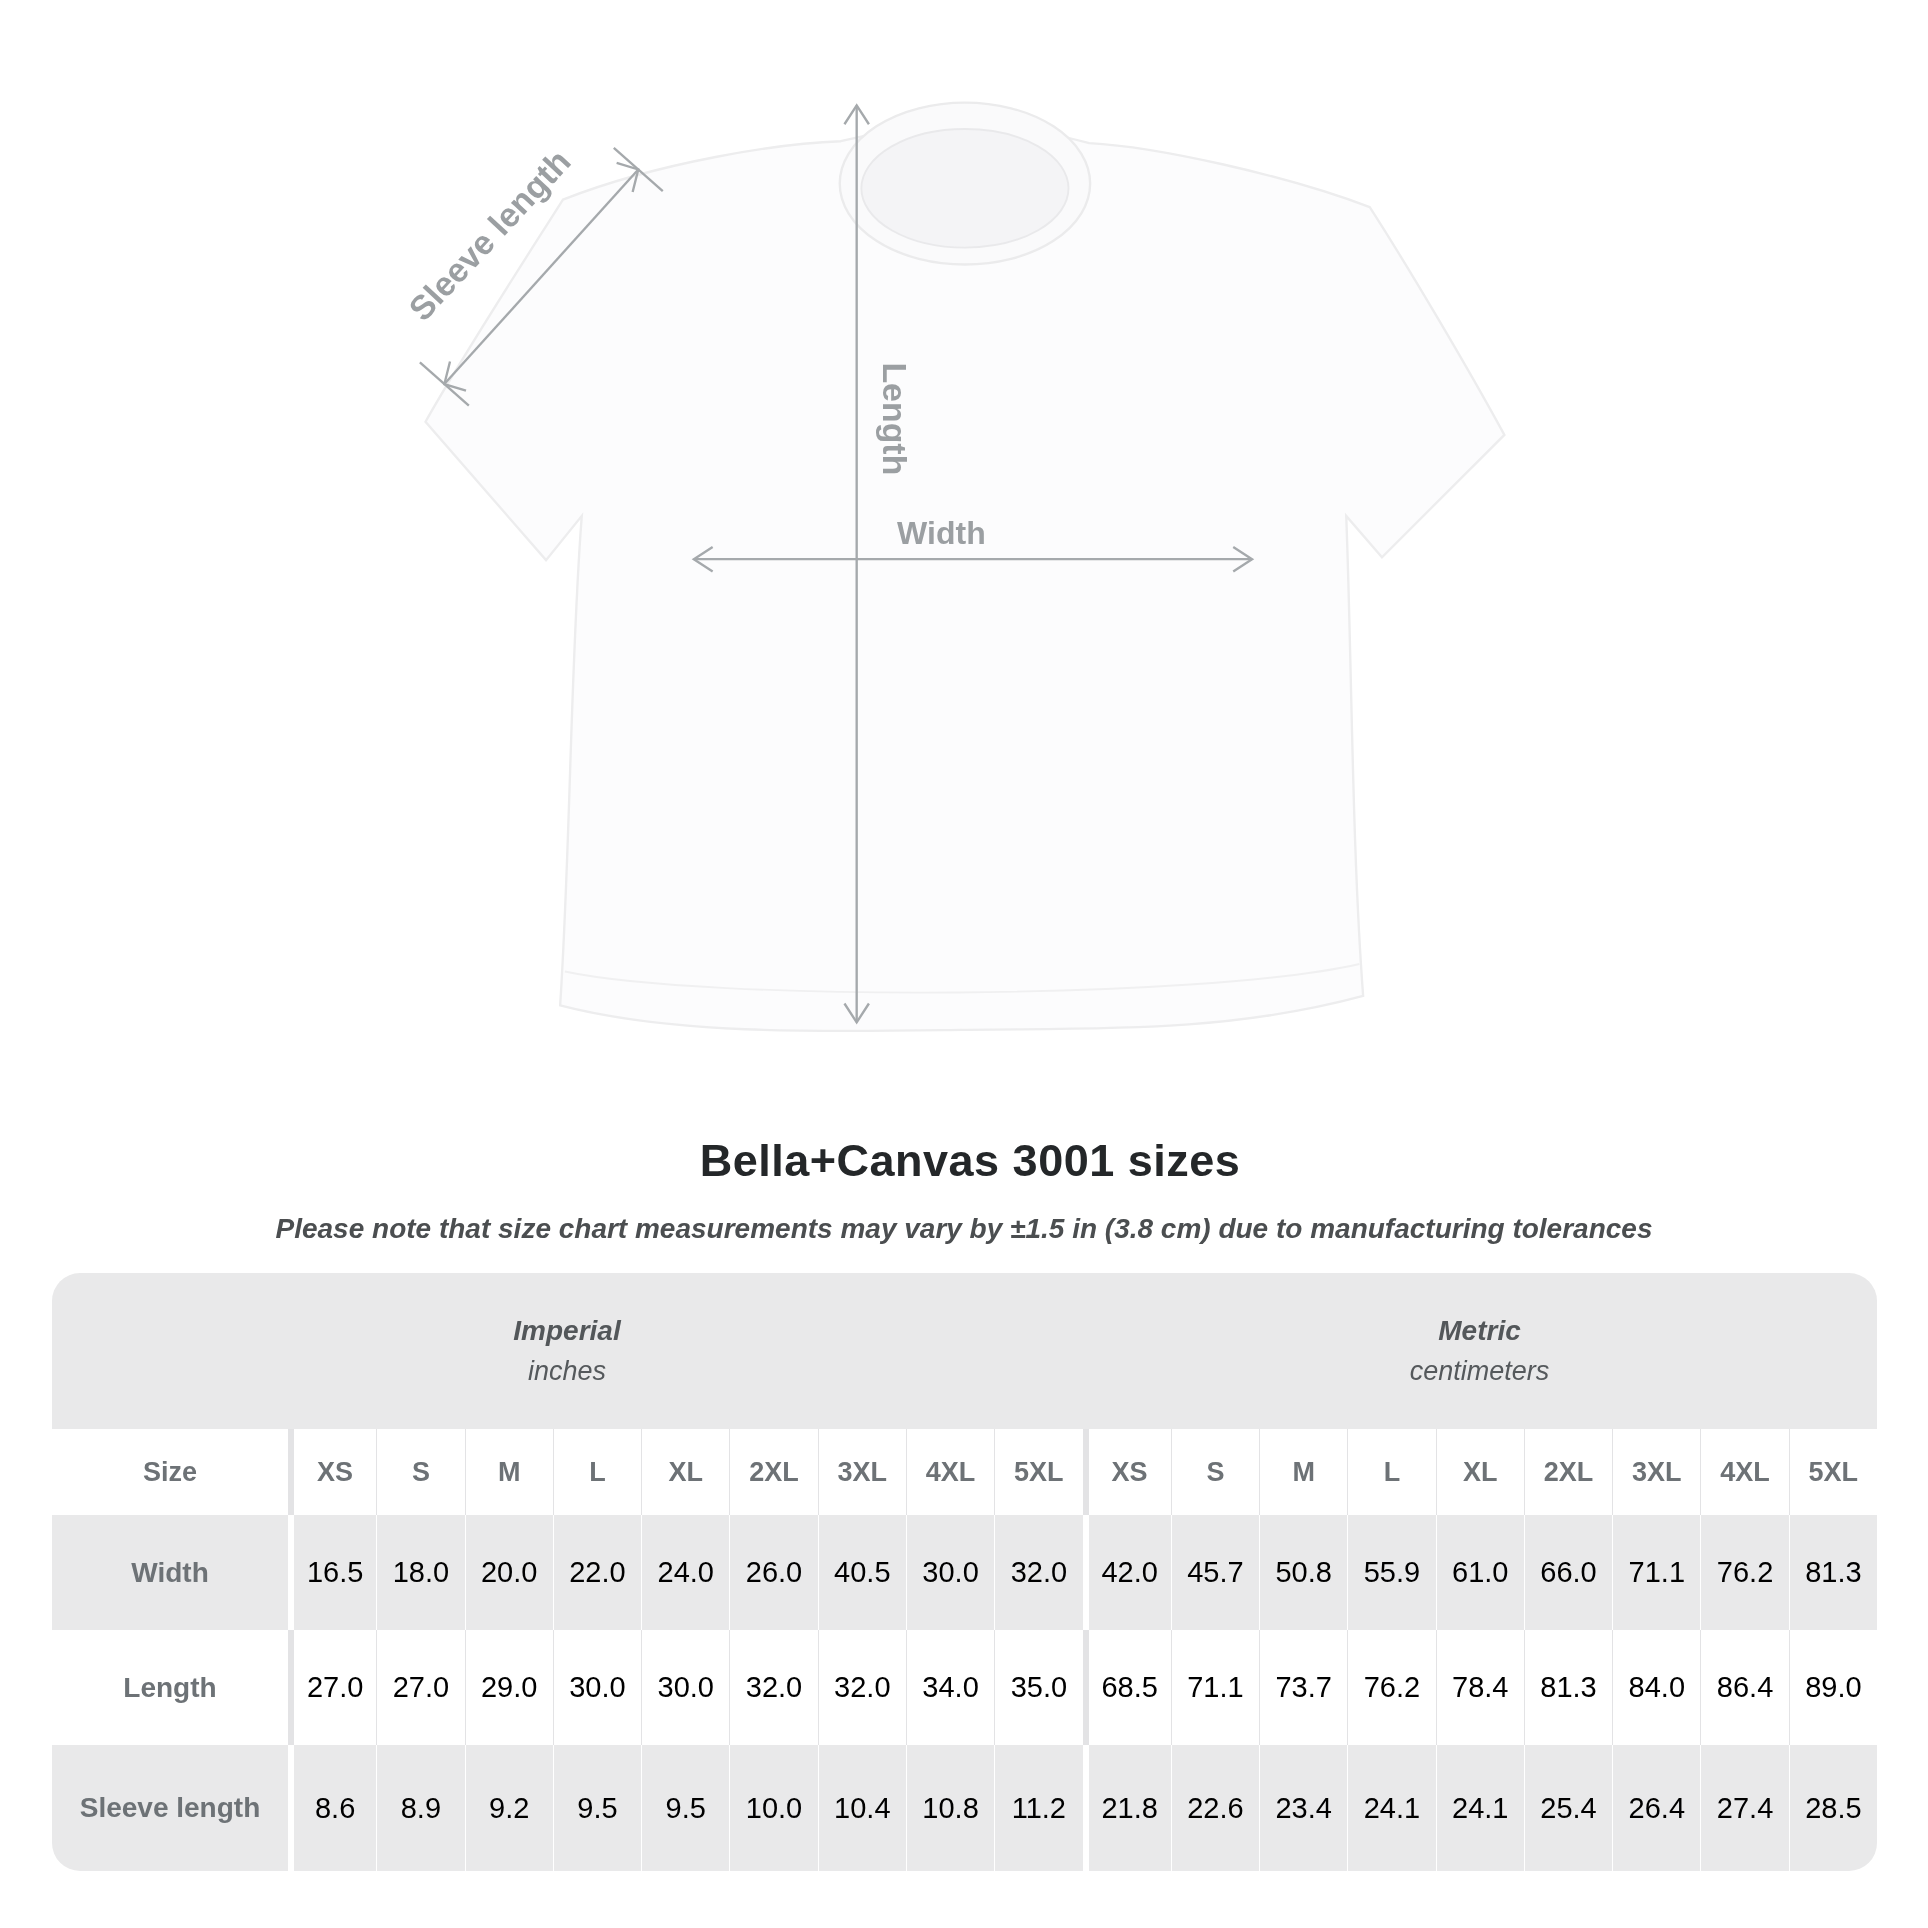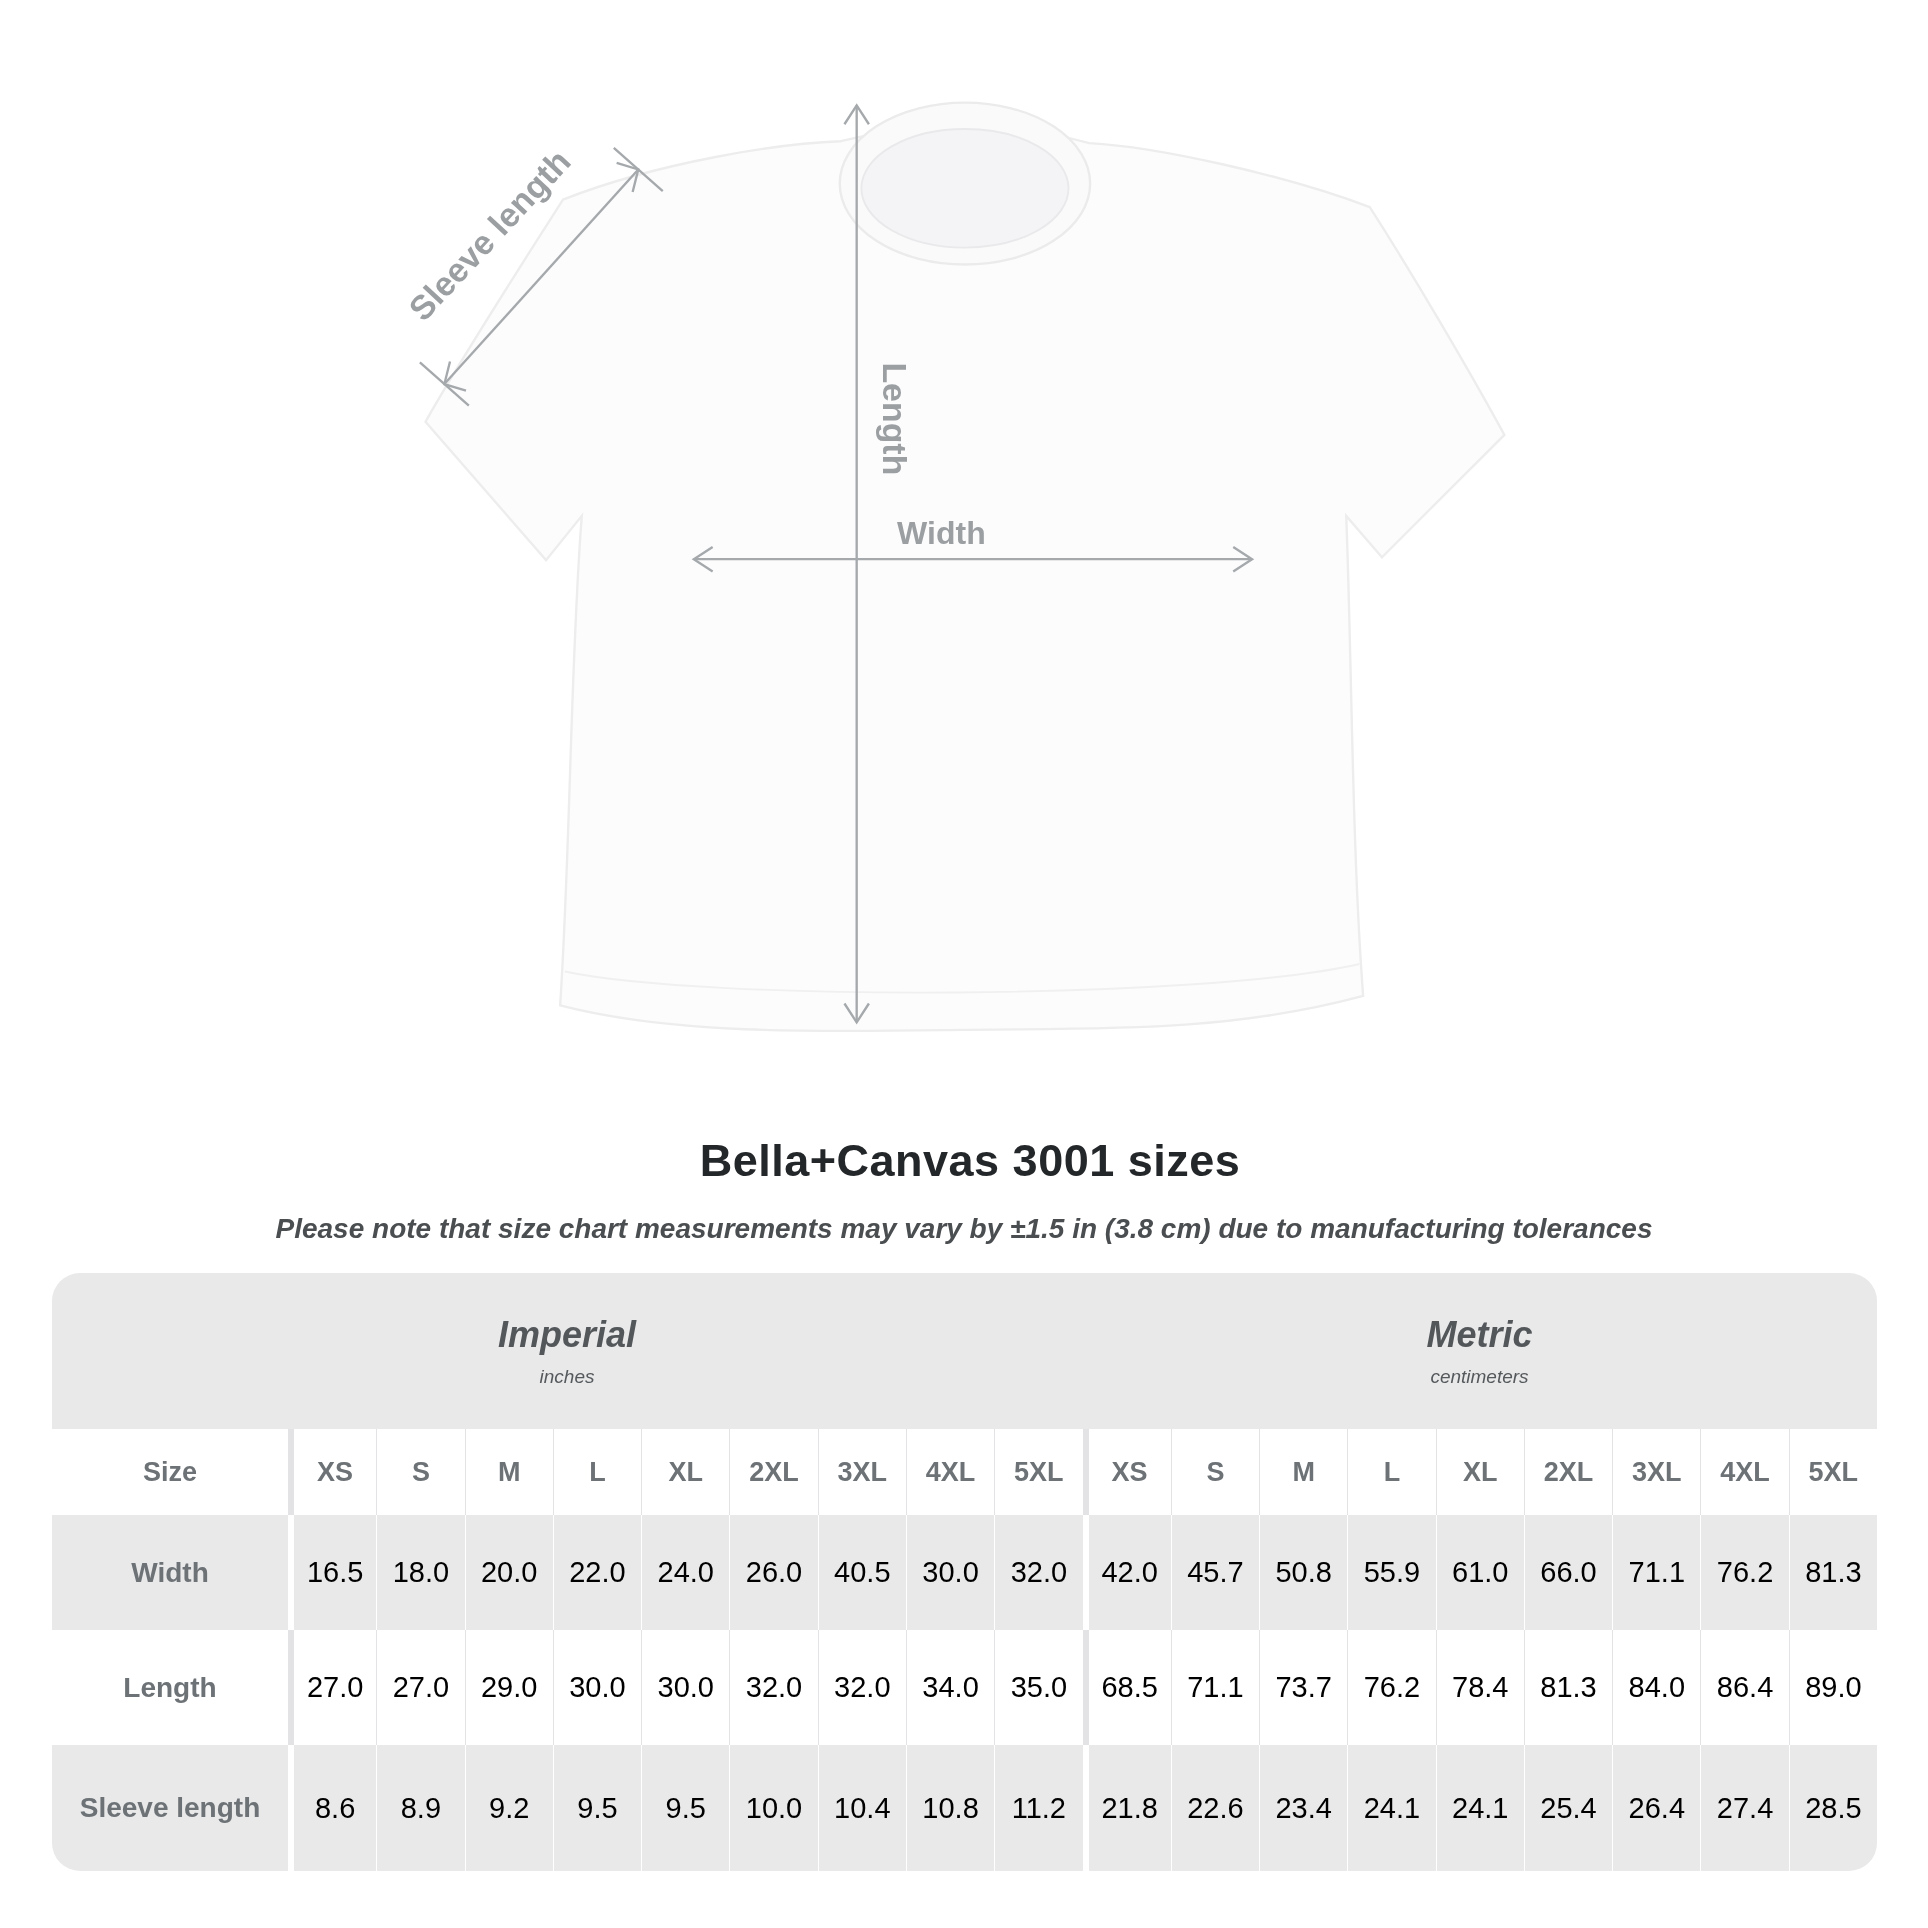--- a/index.html
+++ b/index.html
@@ -11,22 +11,22 @@
   .title{position:absolute;left:0;top:1135px;width:1928px;text-align:center;
          font-size:45px;font-weight:bold;color:#242729;letter-spacing:0.5px;padding-left:6px;}
   .subtitle{position:absolute;left:0;top:1213px;width:1928px;text-align:center;
          font-size:28px;font-style:italic;color:#4b4e50;font-weight:bold;}
   
   #sizetable{position:absolute;left:52px;top:1273px;width:1825px;}
   .band{display:flex;height:156px;background:#e9e9ea;border-radius:28px 28px 0 0;}
   .half{display:flex;flex-direction:column;align-items:center;justify-content:center;gap:9.4px;}
   .half.imp{width:1030px;}
   .half.met{width:795px;}
-  .h-title{font-size:36px;font-weight:bold;font-style:italic;color:#53575a;}
-  .h-unit{font-size:19px;font-style:italic;color:#55595c;}
+  .h-title{font-size:28px;font-weight:bold;font-style:italic;color:#53575a;}
+  .h-unit{font-size:27px;font-style:italic;color:#55595c;}
   .trow{display:grid;grid-template-columns:236px repeat(18,1fr);}
   .trow .c{display:flex;align-items:center;justify-content:center;
            border-left:1.9px solid transparent;}
   .trow .c.w{border-left-width:6.6px;}
   .trow .c.lab{border-left:none;}
   .r-white{background:#ffffff;}
   .r-white .c{border-left-color:#e3e3e5;}
   .r-gray{background:#e9e9ea;}
   .r-gray .c{border-left-color:#ffffff;}
   .r-size{height:86px;}

